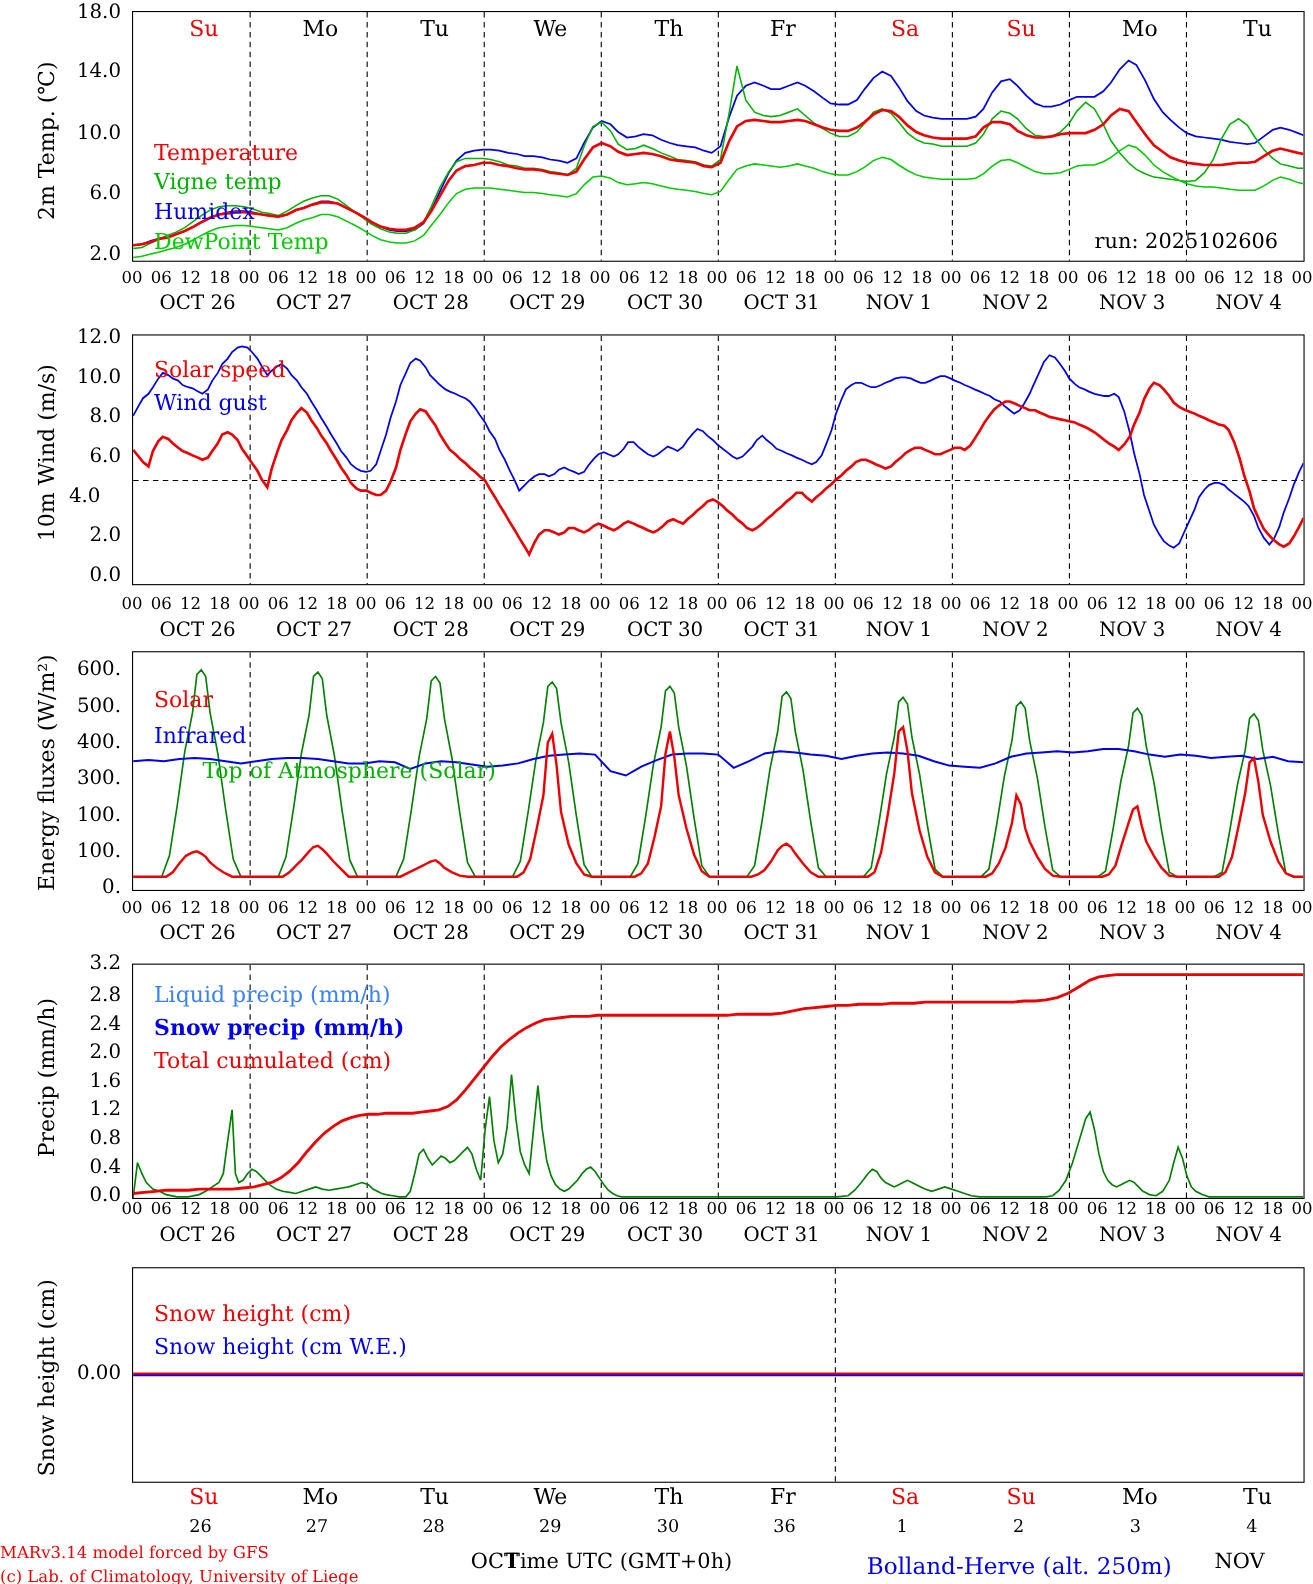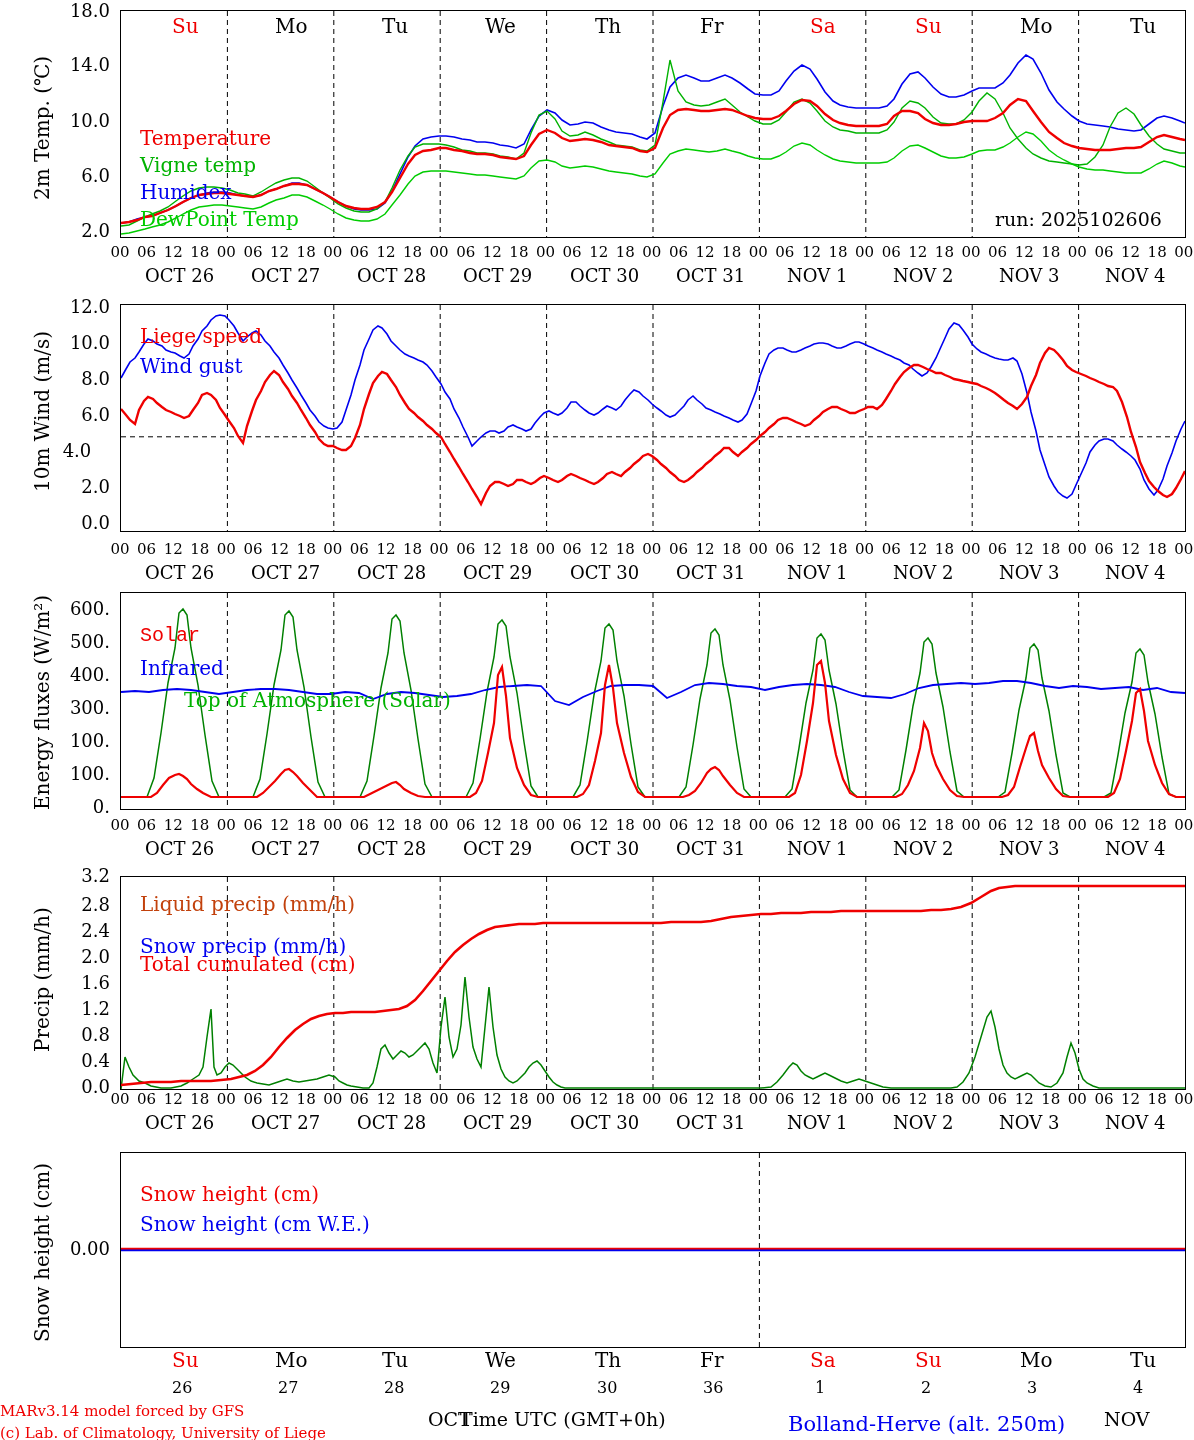--- a/index.html
+++ b/index.html
@@ -12,21 +12,21 @@
   .xtickrow{position:absolute;font-size:15px;white-space:nowrap;letter-spacing:0px;}
   .datelabel{position:absolute;font-size:18px;white-space:nowrap;}
   .legend{position:absolute;font-size:20px;white-space:nowrap;}
   .daylabel{position:absolute;font-size:20px;white-space:nowrap;}
   .run{position:absolute;font-size:19px;}
   .foot{position:absolute;font-size:15px;white-space:nowrap;}
   .foot2{position:absolute;font-size:21px;white-space:nowrap;}
   .red{color:#ef0000;}
   .green{color:#00b200;}
   .blue{color:#0000ef;}
-  .dgreen{color:#c2410c;}
+  .dgreen{color:#3b82f6;}
   .lgreen{color:#00cc00;}
 </style>
 </head>
 <body>
 
 <div class="panel" style="top:0;height:278px;">
   <div class="ylab" style="left:30px;top:200px;transform:rotate(-90deg);">2m Temp. (℃)</div>
   <div class="ytick" style="left:44px;top:0px;">18.0</div>
   <div class="ytick" style="left:44px;top:54px;">14.0</div>
   <div class="ytick" style="left:44px;top:110px;">10.0</div>
@@ -111,21 +111,21 @@
         <line x1="744.8" y1="0" x2="744.8" y2="226"></line>
           <line x1="851.2" y1="0" x2="851.2" y2="226"></line>
         <line x1="957.6" y1="0" x2="957.6" y2="226"></line>
         <line x1="0" y1="131.8" x2="1064" y2="131.8"></line>
       </g>
       <polyline fill="none" stroke="#0000ef" stroke-width="1.6" points="0,73 5,64 9,57 14,53 18,47 23,39 27,34 32,36 36,39 41,41 45,45 50,47 54,48 59,51 63,53 68,49 72,41 77,34 81,26 86,21 90,15 95,11 99,10 104,11 108,15 113,21 117,28 122,36 126,32 131,28 135,26 140,30 144,36 149,41 153,47 158,53 162,60 167,68 171,75 176,83 180,90 185,98 189,105 194,111 198,117 203,121 207,123 212,124 216,123 221,117 225,105 230,90 234,75 239,60 243,45 248,34 252,25 257,21 261,23 266,29 270,36 275,41 279,45 284,49 288,51 293,53 297,55 302,57 306,60 311,66 315,72 320,79 324,87 329,94 333,104 338,113 342,122 347,132 351,141 356,136 360,132 365,128 369,126 374,126 378,128 383,126 387,122 392,120 396,122 401,124 405,126 410,124 414,118 419,112 423,108 428,106 432,108 437,110 441,108 446,103 450,97 455,97 459,101 464,105 468,108 473,110 477,108 482,104 486,101 491,103 495,105 500,101 504,95 509,89 513,85 518,87 522,91 527,95 531,99 536,103 540,106 545,110 549,112 554,110 558,106 563,101 567,95 572,91 576,95 581,99 585,103 590,105 594,107 599,109 603,111 608,113 612,115 617,117 621,115 626,109 630,99 635,86 639,71 644,58 648,49 653,45 657,43 662,43 666,45 671,47 675,47 680,45 684,43 689,41 693,39 698,38 702,38 707,39 711,41 716,43 720,43 725,41 729,39 734,37 738,37 743,39 747,41 752,43 756,45 761,47 765,49 770,51 774,53 779,55 783,58 788,60 792,64 797,68 801,71 806,68 810,62 815,53 819,44 824,33 828,24 833,18 838,20 842,25 847,32 851,39 856,44 860,47 865,49 869,51 874,53 878,54 883,55 887,55 892,53 896,56 901,69 906,88 910,107 915,126 919,145 924,160 928,172 933,181 937,187 942,191 946,193 951,189 955,180 960,169 965,158 969,147 974,140 978,136 983,134 987,134 992,136 996,140 1001,144 1005,147 1010,151 1014,155 1019,164 1023,175 1028,184 1033,190 1037,185 1042,174 1046,161 1051,148 1055,136 1060,124 1064,116"></polyline>
       <polyline fill="none" stroke="#ef0000" stroke-width="2.4" points="0,104 5,110 9,115 14,119 18,105 23,96 27,92 32,94 36,98 41,102 45,105 50,107 54,109 59,111 63,113 68,111 72,105 77,98 81,90 86,88 90,90 95,95 99,103 104,110 108,116 113,123 117,131 122,138 126,121 131,106 135,95 140,86 144,77 149,70 153,66 158,70 162,77 167,84 171,91 176,98 180,105 185,113 189,120 194,127 198,134 203,139 207,141 212,141 216,143 221,145 225,145 230,141 234,133 239,120 243,104 248,89 252,78 257,71 261,67 266,69 270,75 275,82 279,90 284,98 288,104 293,108 297,112 302,116 306,120 311,124 315,128 320,132 324,139 329,147 333,154 338,162 342,169 347,177 351,184 356,192 360,199 365,188 369,181 374,177 378,177 383,179 387,181 392,179 396,175 401,175 405,177 410,179 414,177 419,173 423,171 428,173 432,175 437,177 441,175 446,171 450,169 455,171 459,173 464,175 468,177 473,179 477,177 482,173 486,169 491,167 495,169 500,171 504,167 509,163 513,159 518,155 522,151 527,149 531,151 536,155 540,159 545,163 549,167 554,171 558,175 563,177 567,175 572,171 576,167 581,163 585,159 590,155 594,151 599,147 603,143 608,143 612,147 617,151 621,147 626,143 630,139 635,135 639,131 644,127 648,123 653,119 657,115 662,113 666,113 671,115 675,117 680,119 684,121 689,119 693,115 698,111 702,107 707,104 711,102 716,102 720,104 725,106 729,108 734,108 738,106 743,104 747,102 752,102 756,104 761,100 765,94 770,86 774,79 779,72 783,67 788,63 793,60 797,60 802,62 806,64 811,66 815,68 820,68 824,70 829,72 833,74 838,75 842,76 847,77 851,78 856,79 860,81 865,83 869,85 874,88 878,91 883,95 887,98 892,101 896,104 901,99 906,92 910,81 915,70 919,58 924,48 928,43 933,45 937,49 942,55 946,61 951,65 955,67 960,69 965,71 969,73 974,75 978,77 983,79 987,81 992,82 996,86 1001,97 1006,112 1010,127 1015,142 1019,157 1024,168 1028,176 1033,182 1037,186 1042,190 1046,192 1051,189 1055,183 1060,174 1064,166"></polyline>
     </svg>
   </div>
 
-  <div class="legend red" style="left:140px;top:28px;">Liege speed</div>
+  <div class="legend red" style="left:140px;top:28px;">Solar speed</div>
   <div class="legend blue" style="left:140px;top:58px;">Wind gust</div>
 </div>
 
 <div class="panel" style="top:540px;height:50px;">
   <div class="xtickrow" style="left:120px;top:0px;">
     <span style="display:inline-block;width:1066px;">
       <span style="display:inline-block;width:26.6px;text-align:center;margin-left:-13.3px;">00</span><span style="display:inline-block;width:26.6px;text-align:center;">06</span><span style="display:inline-block;width:26.6px;text-align:center;">12</span><span style="display:inline-block;width:26.6px;text-align:center;">18</span><span style="display:inline-block;width:26.6px;text-align:center;">00</span><span style="display:inline-block;width:26.6px;text-align:center;">06</span><span style="display:inline-block;width:26.6px;text-align:center;">12</span><span style="display:inline-block;width:26.6px;text-align:center;">18</span><span style="display:inline-block;width:26.6px;text-align:center;">00</span><span style="display:inline-block;width:26.6px;text-align:center;">06</span><span style="display:inline-block;width:26.6px;text-align:center;">12</span><span style="display:inline-block;width:26.6px;text-align:center;">18</span><span style="display:inline-block;width:26.6px;text-align:center;">00</span><span style="display:inline-block;width:26.6px;text-align:center;">06</span><span style="display:inline-block;width:26.6px;text-align:center;">12</span><span style="display:inline-block;width:26.6px;text-align:center;">18</span><span style="display:inline-block;width:26.6px;text-align:center;">00</span><span style="display:inline-block;width:26.6px;text-align:center;">06</span><span style="display:inline-block;width:26.6px;text-align:center;">12</span><span style="display:inline-block;width:26.6px;text-align:center;">18</span><span style="display:inline-block;width:26.6px;text-align:center;">00</span><span style="display:inline-block;width:26.6px;text-align:center;">06</span><span style="display:inline-block;width:26.6px;text-align:center;">12</span><span style="display:inline-block;width:26.6px;text-align:center;">18</span><span style="display:inline-block;width:26.6px;text-align:center;">00</span><span style="display:inline-block;width:26.6px;text-align:center;">06</span><span style="display:inline-block;width:26.6px;text-align:center;">12</span><span style="display:inline-block;width:26.6px;text-align:center;">18</span><span style="display:inline-block;width:26.6px;text-align:center;">00</span><span style="display:inline-block;width:26.6px;text-align:center;">06</span><span style="display:inline-block;width:26.6px;text-align:center;">12</span><span style="display:inline-block;width:26.6px;text-align:center;">18</span><span style="display:inline-block;width:26.6px;text-align:center;">00</span><span style="display:inline-block;width:26.6px;text-align:center;">06</span><span style="display:inline-block;width:26.6px;text-align:center;">12</span><span style="display:inline-block;width:26.6px;text-align:center;">18</span><span style="display:inline-block;width:26.6px;text-align:center;">00</span><span style="display:inline-block;width:26.6px;text-align:center;">06</span><span style="display:inline-block;width:26.6px;text-align:center;">12</span><span style="display:inline-block;width:26.6px;text-align:center;">18</span><span style="display:inline-block;width:26.6px;text-align:center;">00</span>
     </span>
   </div>
   <div class="datelabel" style="left:145px;top:22px;">OCT 26</div>
@@ -188,21 +188,21 @@
                 355,200 361,188 367,160 373,130 377,82 381,74 385,103 389,145 396,175 403,192 410,202 417,204 456,204
                 462,201 468,192 474,168 480,140 484,92 488,72 492,95 496,130 503,160 510,184 517,199 524,204 562,204
                 568,202 574,198 580,190 586,180 590,176 594,174 598,177 602,183 609,192 616,200 623,204 668,204
                 674,200 680,182 686,148 692,110 696,72 700,68 704,90 708,128 715,162 722,186 729,200 736,204 775,204
                 781,201 787,192 793,178 799,155 803,130 807,138 811,160 815,172 822,186 829,197 836,203 843,204 881,204
                 887,202 893,194 899,174 905,155 909,143 913,140 917,158 921,172 928,185 935,196 942,203 949,204 987,204
                 993,200 999,186 1005,158 1011,128 1015,100 1019,96 1023,118 1027,148 1034,172 1041,190 1048,201 1055,204 1064,204"></polyline>
     </svg>
   </div>
 
-  <div class="legend red" style="left:140px;top:40px;font-family:Liberation Mono, monospace;">Solar</div>
+  <div class="legend red" style="left:140px;top:40px;">Solar</div>
   <div class="legend blue" style="left:140px;top:72px;">Infrared</div>
   <div class="legend green" style="left:140px;top:104px;margin-left:44px;">Top of Atmosphere (Solar)</div>
 </div>
 
 <div class="panel" style="top:816px;height:50px;">
   <div class="xtickrow" style="left:120px;top:0px;">
     <span style="display:inline-block;width:1066px;">
       <span style="display:inline-block;width:26.6px;text-align:center;margin-left:-13.3px;">00</span><span style="display:inline-block;width:26.6px;text-align:center;">06</span><span style="display:inline-block;width:26.6px;text-align:center;">12</span><span style="display:inline-block;width:26.6px;text-align:center;">18</span><span style="display:inline-block;width:26.6px;text-align:center;">00</span><span style="display:inline-block;width:26.6px;text-align:center;">06</span><span style="display:inline-block;width:26.6px;text-align:center;">12</span><span style="display:inline-block;width:26.6px;text-align:center;">18</span><span style="display:inline-block;width:26.6px;text-align:center;">00</span><span style="display:inline-block;width:26.6px;text-align:center;">06</span><span style="display:inline-block;width:26.6px;text-align:center;">12</span><span style="display:inline-block;width:26.6px;text-align:center;">18</span><span style="display:inline-block;width:26.6px;text-align:center;">00</span><span style="display:inline-block;width:26.6px;text-align:center;">06</span><span style="display:inline-block;width:26.6px;text-align:center;">12</span><span style="display:inline-block;width:26.6px;text-align:center;">18</span><span style="display:inline-block;width:26.6px;text-align:center;">00</span><span style="display:inline-block;width:26.6px;text-align:center;">06</span><span style="display:inline-block;width:26.6px;text-align:center;">12</span><span style="display:inline-block;width:26.6px;text-align:center;">18</span><span style="display:inline-block;width:26.6px;text-align:center;">00</span><span style="display:inline-block;width:26.6px;text-align:center;">06</span><span style="display:inline-block;width:26.6px;text-align:center;">12</span><span style="display:inline-block;width:26.6px;text-align:center;">18</span><span style="display:inline-block;width:26.6px;text-align:center;">00</span><span style="display:inline-block;width:26.6px;text-align:center;">06</span><span style="display:inline-block;width:26.6px;text-align:center;">12</span><span style="display:inline-block;width:26.6px;text-align:center;">18</span><span style="display:inline-block;width:26.6px;text-align:center;">00</span><span style="display:inline-block;width:26.6px;text-align:center;">06</span><span style="display:inline-block;width:26.6px;text-align:center;">12</span><span style="display:inline-block;width:26.6px;text-align:center;">18</span><span style="display:inline-block;width:26.6px;text-align:center;">00</span><span style="display:inline-block;width:26.6px;text-align:center;">06</span><span style="display:inline-block;width:26.6px;text-align:center;">12</span><span style="display:inline-block;width:26.6px;text-align:center;">18</span><span style="display:inline-block;width:26.6px;text-align:center;">00</span><span style="display:inline-block;width:26.6px;text-align:center;">06</span><span style="display:inline-block;width:26.6px;text-align:center;">12</span><span style="display:inline-block;width:26.6px;text-align:center;">18</span><span style="display:inline-block;width:26.6px;text-align:center;">00</span>
     </span>
   </div>
@@ -266,21 +266,21 @@
                 318,94 326,84 334,75 342,68 350,62 358,57 366,53 374,50 382,49 390,48 398,47 406,47 414,47
                 422,46 430,46 440,46 450,46 460,46 470,46 480,46 490,46 500,46 510,46 520,46 530,46 540,46
                 550,45 560,45 570,45 580,45 590,44 600,42 610,40 620,39 630,38 640,37 650,37 660,36 670,36
                 680,36 690,35 700,35 710,35 720,34 730,34 740,34 750,34 760,34 770,34 780,34 790,34 800,34
                 810,33 820,33 830,32 840,30 850,26 860,20 870,14 878,11 886,10 894,9 902,9 912,9 924,9
                 940,9 960,9 980,9 1000,9 1020,9 1040,9 1064,9"></polyline>
     </svg>
   </div>
 
   <div class="legend dgreen" style="left:140px;top:32px;">Liquid precip (mm/h)</div>
-  <div class="legend blue" style="left:140px;top:74px;">Snow precip (mm/h)</div>
+  <div class="legend blue" style="left:140px;top:62px;font-weight:bold;">Snow precip (mm/h)</div>
   <div class="legend red" style="left:140px;top:92px;">Total cumulated (cm)</div>
 </div>
 
 <div class="panel" style="top:1090px;height:50px;">
   <div class="xtickrow" style="left:120px;top:0px;">
     <span style="display:inline-block;width:1066px;">
       <span style="display:inline-block;width:26.6px;text-align:center;margin-left:-13.3px;">00</span><span style="display:inline-block;width:26.6px;text-align:center;">06</span><span style="display:inline-block;width:26.6px;text-align:center;">12</span><span style="display:inline-block;width:26.6px;text-align:center;">18</span><span style="display:inline-block;width:26.6px;text-align:center;">00</span><span style="display:inline-block;width:26.6px;text-align:center;">06</span><span style="display:inline-block;width:26.6px;text-align:center;">12</span><span style="display:inline-block;width:26.6px;text-align:center;">18</span><span style="display:inline-block;width:26.6px;text-align:center;">00</span><span style="display:inline-block;width:26.6px;text-align:center;">06</span><span style="display:inline-block;width:26.6px;text-align:center;">12</span><span style="display:inline-block;width:26.6px;text-align:center;">18</span><span style="display:inline-block;width:26.6px;text-align:center;">00</span><span style="display:inline-block;width:26.6px;text-align:center;">06</span><span style="display:inline-block;width:26.6px;text-align:center;">12</span><span style="display:inline-block;width:26.6px;text-align:center;">18</span><span style="display:inline-block;width:26.6px;text-align:center;">00</span><span style="display:inline-block;width:26.6px;text-align:center;">06</span><span style="display:inline-block;width:26.6px;text-align:center;">12</span><span style="display:inline-block;width:26.6px;text-align:center;">18</span><span style="display:inline-block;width:26.6px;text-align:center;">00</span><span style="display:inline-block;width:26.6px;text-align:center;">06</span><span style="display:inline-block;width:26.6px;text-align:center;">12</span><span style="display:inline-block;width:26.6px;text-align:center;">18</span><span style="display:inline-block;width:26.6px;text-align:center;">00</span><span style="display:inline-block;width:26.6px;text-align:center;">06</span><span style="display:inline-block;width:26.6px;text-align:center;">12</span><span style="display:inline-block;width:26.6px;text-align:center;">18</span><span style="display:inline-block;width:26.6px;text-align:center;">00</span><span style="display:inline-block;width:26.6px;text-align:center;">06</span><span style="display:inline-block;width:26.6px;text-align:center;">12</span><span style="display:inline-block;width:26.6px;text-align:center;">18</span><span style="display:inline-block;width:26.6px;text-align:center;">00</span><span style="display:inline-block;width:26.6px;text-align:center;">06</span><span style="display:inline-block;width:26.6px;text-align:center;">12</span><span style="display:inline-block;width:26.6px;text-align:center;">18</span><span style="display:inline-block;width:26.6px;text-align:center;">00</span><span style="display:inline-block;width:26.6px;text-align:center;">06</span><span style="display:inline-block;width:26.6px;text-align:center;">12</span><span style="display:inline-block;width:26.6px;text-align:center;">18</span><span style="display:inline-block;width:26.6px;text-align:center;">00</span>
     </span>
   </div>
   <div class="datelabel" style="left:145px;top:22px;">OCT 26</div>

